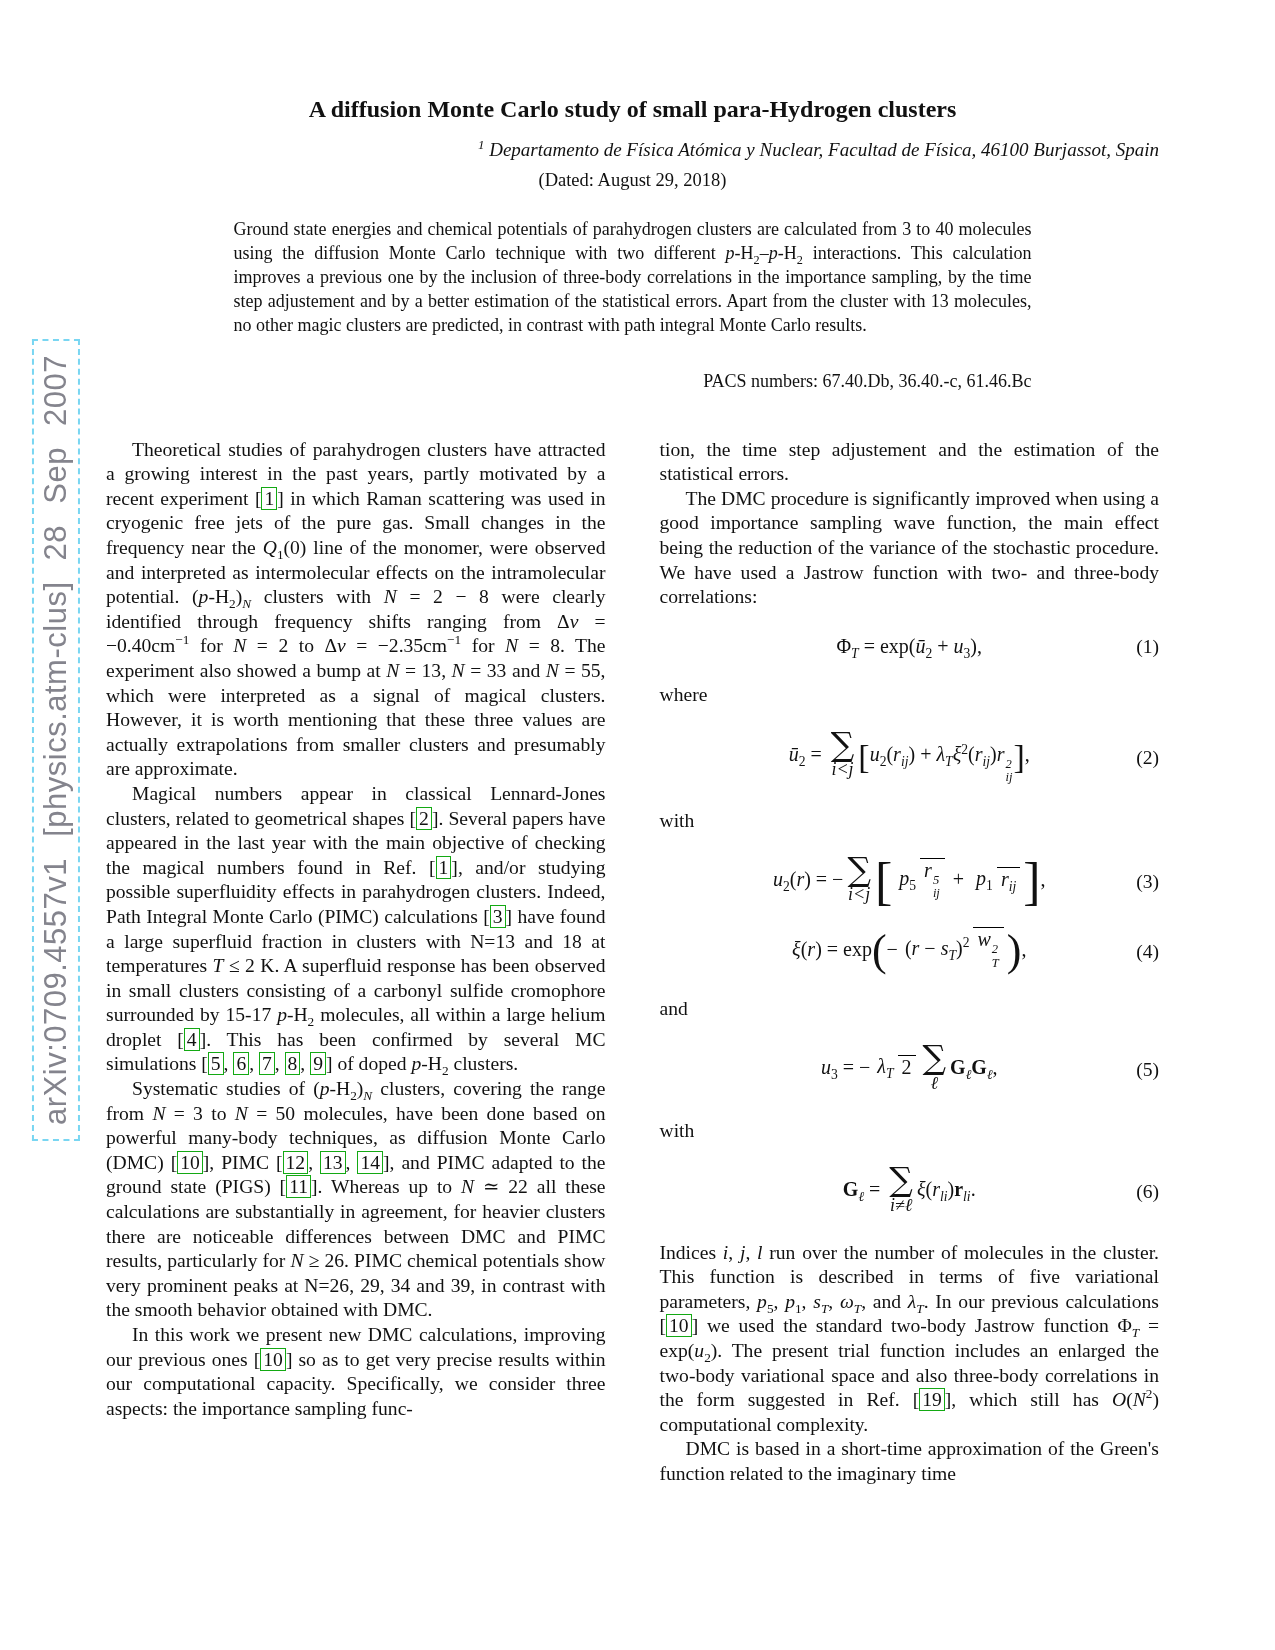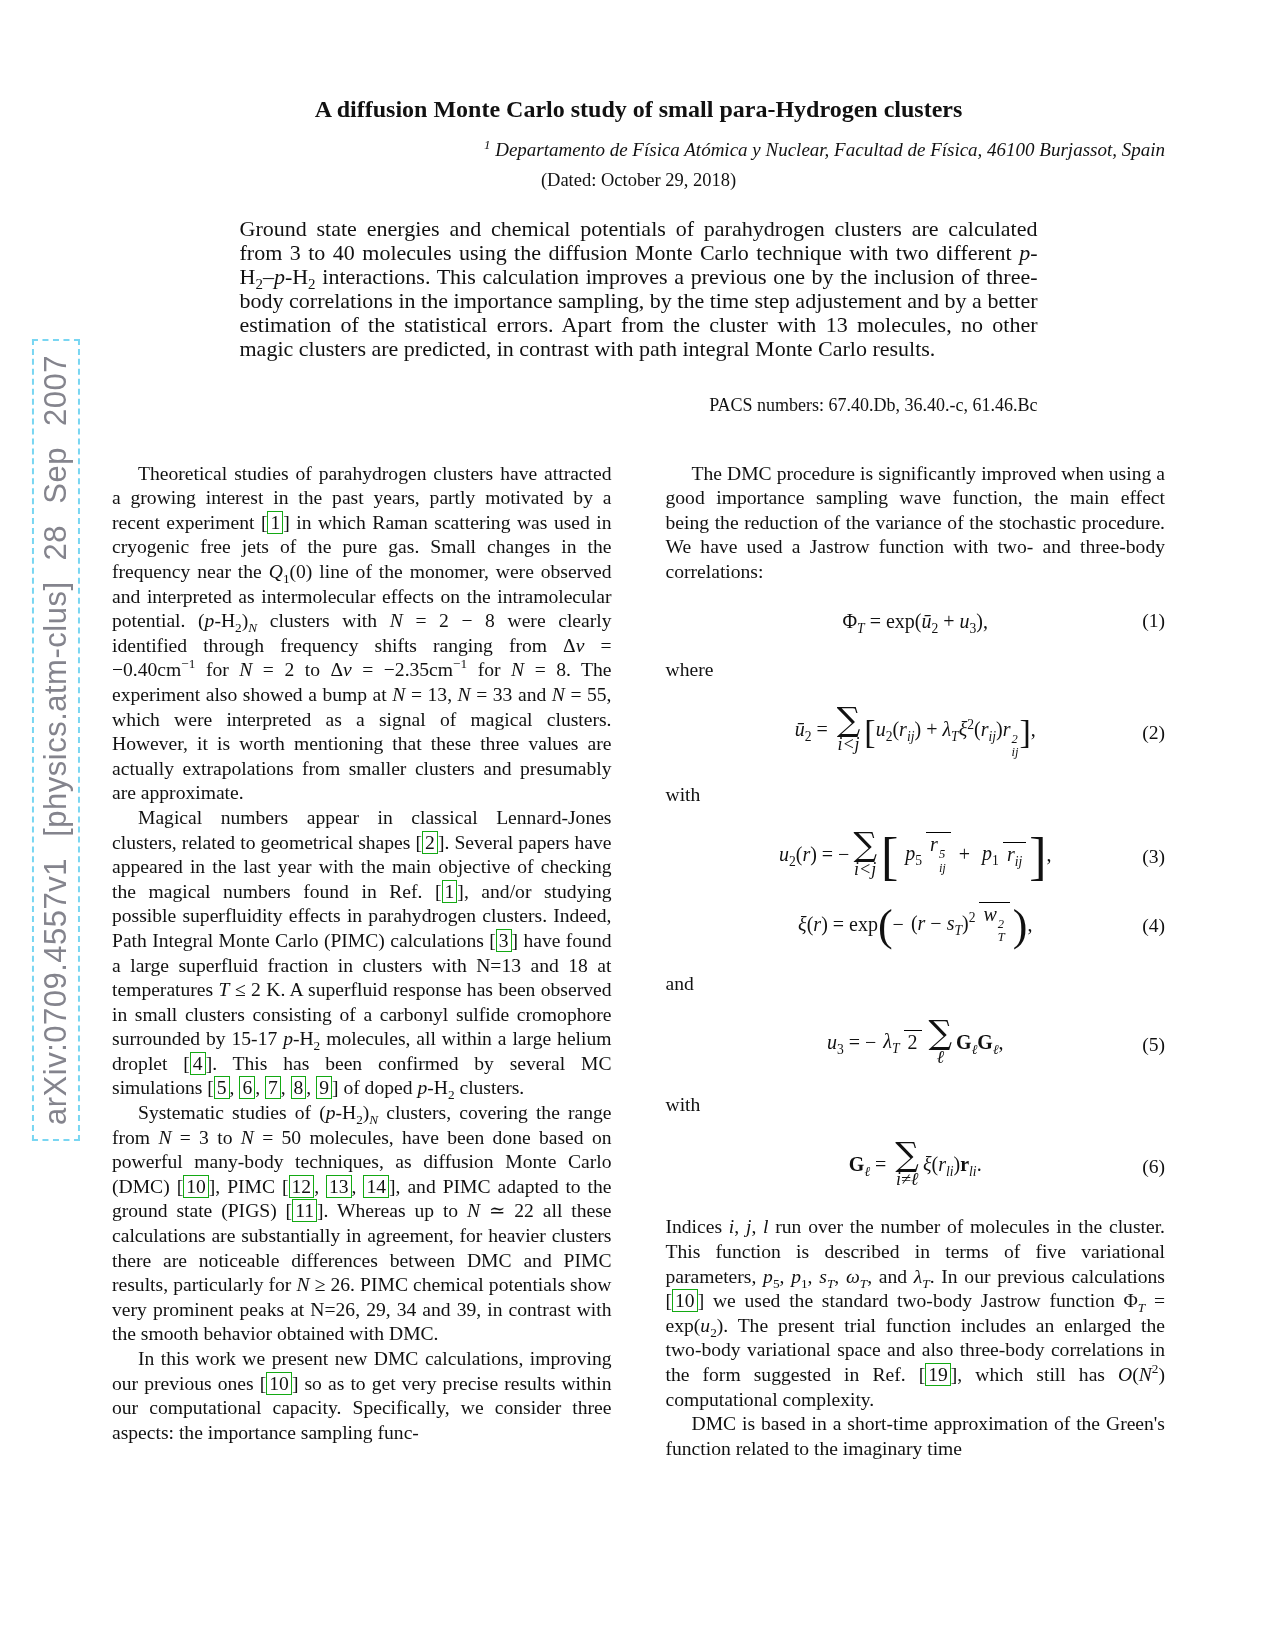--- a/index.html
+++ b/index.html
@@ -15,26 +15,26 @@
     display:flex; align-items:center; justify-content:center; overflow:visible;
   }
   .arxiv-inner {
     transform:rotate(-90deg); white-space:nowrap;
     font-family:"Liberation Sans","DejaVu Sans",sans-serif;
     font-size:31px; letter-spacing:0.5px; word-spacing:12px;
     color:#84848d;
     border:2px dashed #79d6f2; padding:4px 14px;
   }
   
-  .content { position:absolute; left:112px; top:96px; width:1053px; }
+  .content { position:absolute; left:106px; top:96px; width:1053px; }
   .title { font-size:24px; font-weight:bold; text-align:center; }
   .authors { text-align:center; font-size:20px; margin-top:24px; }
   .affils { margin-top:14px; text-align:right; font-style:italic; font-size:19px; line-height:1.35; }
   .dated { text-align:center; font-size:18.5px; margin-top:7px; }
-  .abstract { width:798px; margin:26px auto 0; text-align:justify; font-size:22px; line-height:24px; }
+  .abstract { width:798px; margin:26px auto 0; text-align:justify; font-size:18px; line-height:24px; }
   .pacs { width:798px; margin:34px auto 12px; font-size:18px; text-align:right; }
   
   .columns { display:flex; gap:54px; margin-top:46px; }
   .col { width:503px; font-size:19.6px; line-height:24.6px; text-align:justify; }
   .col p { margin:0; }
   p.ind { text-indent:26px; }
   p.nind { text-indent:0; }
   p.connector { margin:4px 0; }
   sub, sup { font-size:68%; line-height:0; }
   
@@ -62,35 +62,36 @@
   <div class="arxiv-stamp">
     <span class="arxiv-inner">arXiv:0709.4557v1 [physics.atm-clus] 28 Sep 2007</span>
   </div>
 
   <div class="content">
 
     <h1 class="title">A diffusion Monte Carlo study of small para-Hydrogen clusters</h1>
     <div class="affils">
       <div><sup>1</sup> Departamento de Física Atómica y Nuclear, Facultad de Física, 46100 Burjassot, Spain</div>
     </div>
-    <div class="dated">(Dated: October 29, 2018)</div>
+    <div class="dated">(Dated: August 29, 2018)</div>
 
     <div class="abstract">Ground state energies and chemical potentials of parahydrogen clusters are calculated from 3 to 40 molecules using the diffusion Monte Carlo technique with two different <i>p</i>-H<sub>2</sub>–<i>p</i>-H<sub>2</sub> interactions. This calculation improves a previous one by the inclusion of three-body correlations in the importance sampling, by the time step adjustement and by a better estimation of the statistical errors. Apart from the cluster with 13 molecules, no other magic clusters are predicted, in contrast with path integral Monte Carlo results.</div>
     <div class="pacs">PACS numbers: 67.40.Db, 36.40.-c, 61.46.Bc</div>
 
     <div class="columns">
 
       <div class="col">
         <p class="ind">Theoretical studies of parahydrogen clusters have attracted a growing interest in the past years, partly motivated by a recent experiment [<span class="cb">1</span>] in which Raman scattering was used in cryogenic free jets of the pure gas. Small changes in the frequency near the <i>Q</i><sub>1</sub>(0) line of the monomer, were observed and interpreted as intermolecular effects on the intramolecular potential. (<i>p</i>-H<sub>2</sub>)<sub><i>N</i></sub> clusters with <i>N</i> = 2 − 8 were clearly identified through frequency shifts ranging from Δ<i>ν</i> = −0.40cm<sup>−1</sup> for <i>N</i> = 2 to Δ<i>ν</i> = −2.35cm<sup>−1</sup> for <i>N</i> = 8. The experiment also showed a bump at <i>N</i> = 13, <i>N</i> = 33 and <i>N</i> = 55, which were interpreted as a signal of magical clusters. However, it is worth mentioning that these three values are actually extrapolations from smaller clusters and presumably are approximate.</p>
         <p class="ind">Magical numbers appear in classical Lennard-Jones clusters, related to geometrical shapes [<span class="cb">2</span>]. Several papers have appeared in the last year with the main objective of checking the magical numbers found in Ref. [<span class="cb">1</span>], and/or studying possible superfluidity effects in parahydrogen clusters. Indeed, Path Integral Monte Carlo (PIMC) calculations [<span class="cb">3</span>] have found a large superfluid fraction in clusters with N=13 and 18 at temperatures <i>T</i> ≤ 2 K. A superfluid response has been observed in small clusters consisting of a carbonyl sulfide cromophore surrounded by 15-17 <i>p</i>-H<sub>2</sub> molecules, all within a large helium droplet [<span class="cb">4</span>]. This has been confirmed by several MC simulations [<span class="cb">5</span>, <span class="cb">6</span>, <span class="cb">7</span>, <span class="cb">8</span>, <span class="cb">9</span>] of doped <i>p</i>-H<sub>2</sub> clusters.</p>
         <p class="ind">Systematic studies of (<i>p</i>-H<sub>2</sub>)<sub><i>N</i></sub> clusters, covering the range from <i>N</i> = 3 to <i>N</i> = 50 molecules, have been done based on powerful many-body techniques, as diffusion Monte Carlo (DMC) [<span class="cb">10</span>], PIMC [<span class="cb">12</span>, <span class="cb">13</span>, <span class="cb">14</span>], and PIMC adapted to the ground state (PIGS) [<span class="cb">11</span>]. Whereas up to <i>N</i> ≃ 22 all these calculations are substantially in agreement, for heavier clusters there are noticeable differences between DMC and PIMC results, particularly for <i>N</i> ≥ 26. PIMC chemical potentials show very prominent peaks at N=26, 29, 34 and 39, in contrast with the smooth behavior obtained with DMC.</p>
         <p class="ind">In this work we present new DMC calculations, improving our previous ones [<span class="cb">10</span>] so as to get very precise results within our computational capacity. Specifically, we consider three aspects: the importance sampling func-</p>
       </div>
 
       <div class="col">
+        <p class="nind">tion, the time step adjustement and the estimation of the statistical errors.</p>
         <p class="ind">The DMC procedure is significantly improved when using a good importance sampling wave function, the main effect being the reduction of the variance of the stochastic procedure. We have used a Jastrow function with two- and three-body correlations:</p>
 
         <div class="eq">
           <span class="body">Φ<sub><i>T</i></sub> = exp(<i>ū</i><sub>2</sub> + <i>u</i><sub>3</sub>),</span>
           <span class="eqno">(1)</span>
         </div>
 
         <p class="nind connector">where</p>
 
         <div class="eq">

